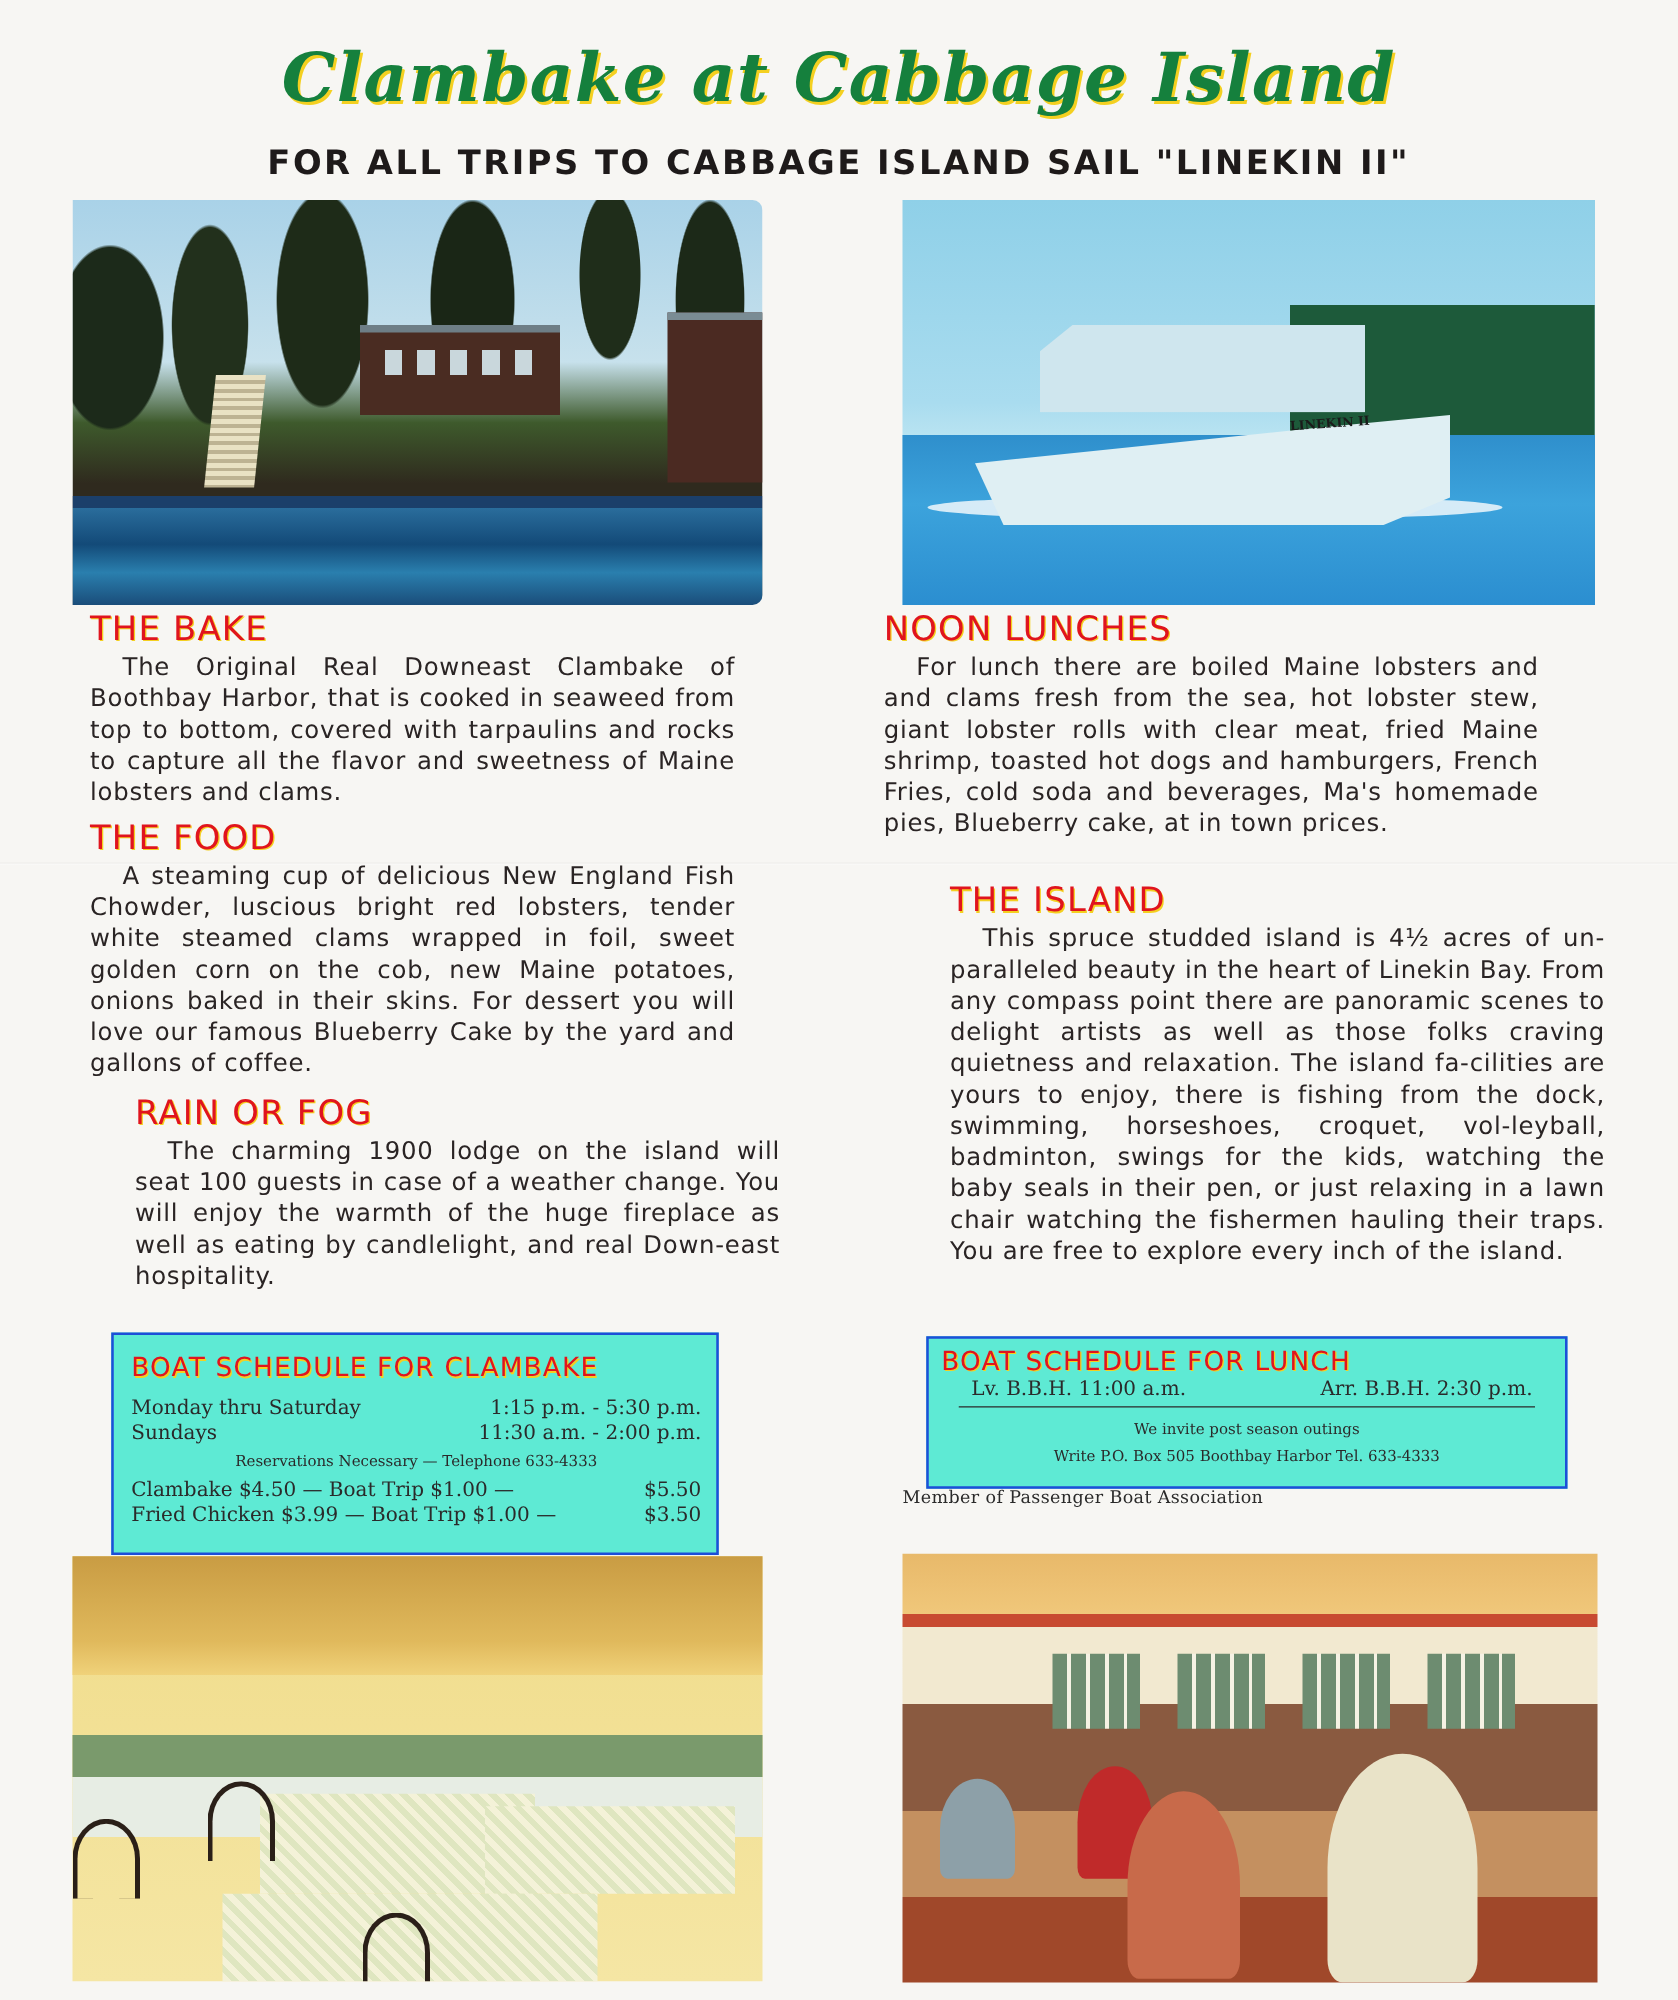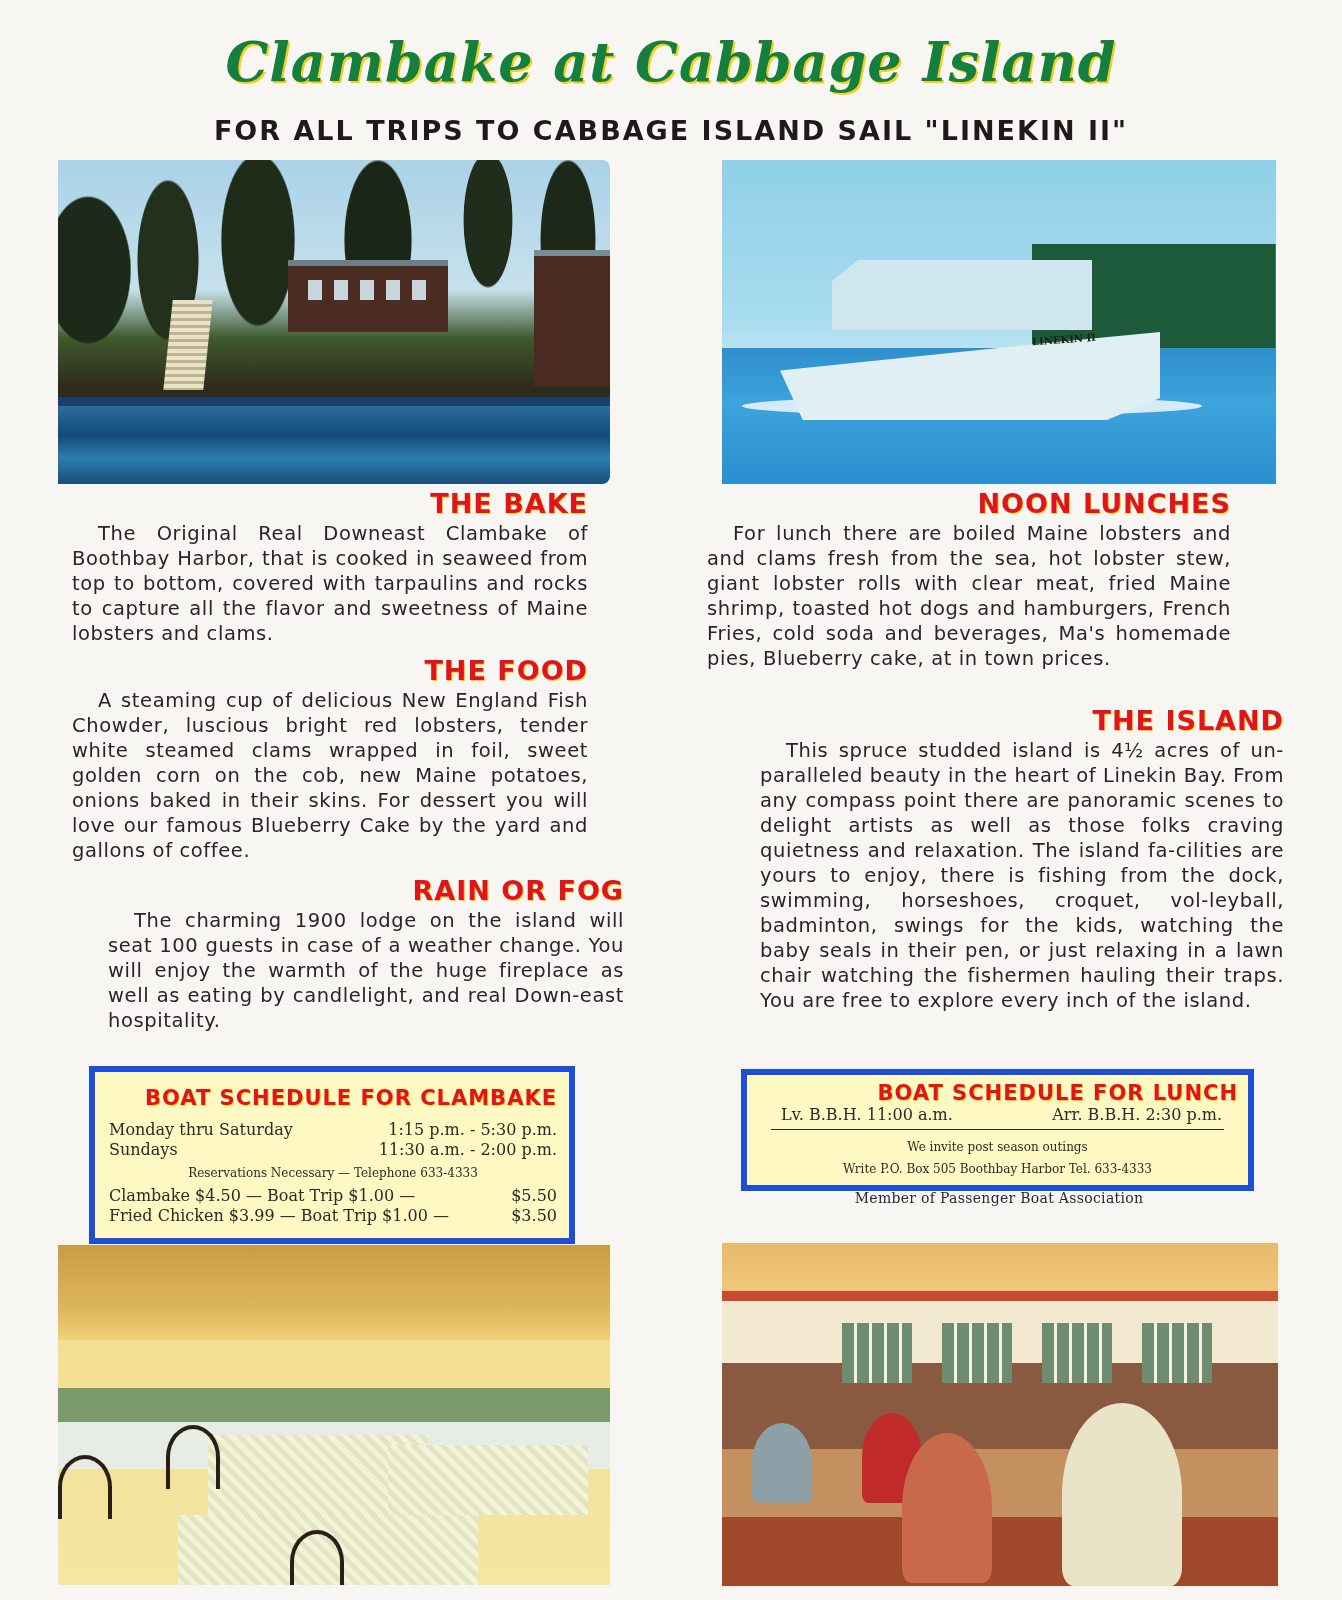--- a/index.html
+++ b/index.html
@@ -73,36 +73,36 @@
   #photo-crowd { left: 722px; top: 1243px; width: 556px; height: 343px;
     background:
       linear-gradient(to bottom, #e8b96a 0%, #f0c77a 14%, #c84a30 14% 17%, #f2e9d0 17% 35%, transparent 35%),
       linear-gradient(to bottom, transparent 0 35%, #8a5a40 35% 60%, #c49060 60% 80%, #a0482a 80% 100%);
   }
   .crowd-window { position: absolute; top: 80px; width: 70px; height: 60px; background: repeating-linear-gradient(to right, #6d8c70 0 12px, #f5f2e4 12px 15px); }
   .crowd-person { position: absolute; border-radius: 50% 50% 10% 10%; }
 
   .section { position: absolute; }
   .heading {
-    text-align: right; font-weight: bold; font-size: 27px; color: #e0141e;
+    text-align: left; font-weight: normal; font-size: 27px; color: #e0141e;
     letter-spacing: 1px; text-shadow: 1px 1px 0 #f4d020; margin: 0;
   }
   .para {
     font-size: 19.5px; line-height: 25px; text-align: justify; margin: 2px 0 0 0;
     letter-spacing: 0.6px; color: #2a2424; text-indent: 26px;
   }
 
-  .box { position: absolute; border: 6px solid #1d4ed8; background: #fef9c3;
+  .box { position: absolute; border: 2px solid #1d4ed8; background: #5eead4;
     font-family: "DejaVu Serif", serif; color: #2a2a2a; }
   .box .heading { font-family: "DejaVu Sans", sans-serif; font-size: 21px; }
   .box-row { display: flex; justify-content: space-between; font-size: 16px; line-height: 20px; }
   .box-center { text-align: center; font-size: 12px; line-height: 22px; }
   .rule { border-top: 1.5px solid #2a2a2a; margin: 4px 14px 6px 14px; }
 
-  .member { position: absolute; left: 722px; width: 554px; top: 1190px; text-align: center;
+  .member { position: absolute; left: 722px; width: 554px; top: 1190px; text-align: left;
     font-family: "DejaVu Serif", serif; font-size: 14px; color: #2a2a2a; letter-spacing: .3px; }
 </style>
 </head>
 <body>
 
 <div class="page">
   <div class="fold"></div>
 
   <div class="title">Clambake at Cabbage Island</div>
   <div class="subtitle">FOR ALL TRIPS TO CABBAGE ISLAND SAIL "LINEKIN II"</div>

